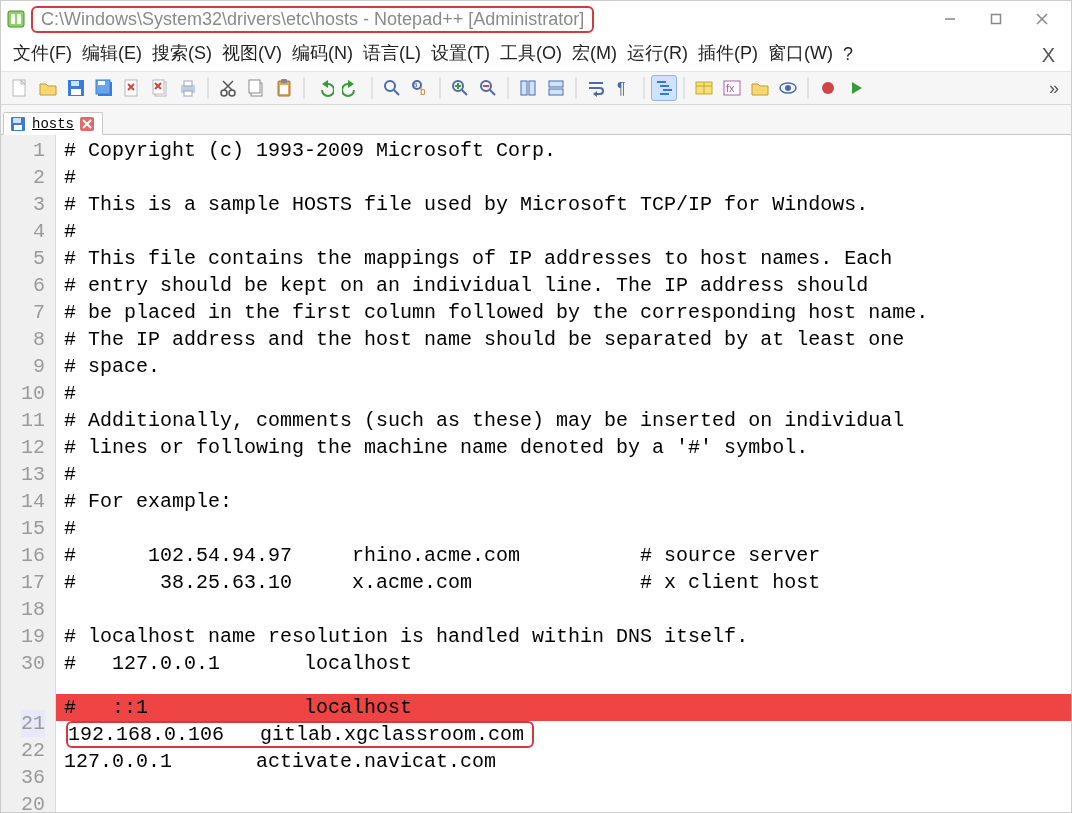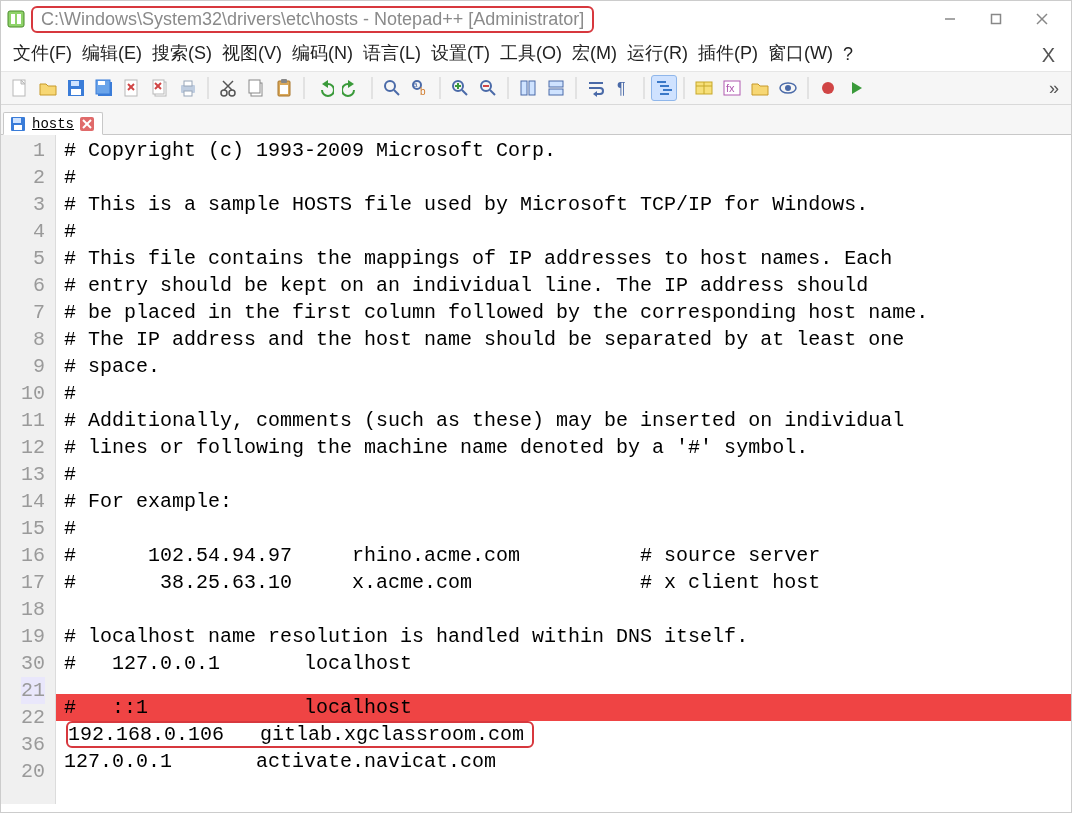--- a/index.html
+++ b/index.html
@@ -17,21 +17,21 @@
   .tbtn { width: 26px; height: 26px; display: flex; align-items: center; justify-content: center; border-radius: 3px; }
   .tsep { width: 2px; height: 22px; background: #e2e2e2; margin: 0 4px; }
   .tbtn.selected { background: #cfe2ff; border: 1px solid #8fb6ea; }
   .overflow { margin-left: auto; padding: 0 6px; color: #555; font-size: 18px;}
   .tabbar { display: flex; align-items: flex-end; background: #f6f6f6; border-bottom: 1px solid #c8c8c8; height: 30px; padding-left: 2px; gap: 0; }
   .tab { display: flex; align-items: center; gap: 6px; background: #fff; border: 1px solid #c8c8c8; border-bottom: 1px solid #fff; padding: 3px 8px 2px 6px; font-family: Consolas, "Courier New", monospace; font-size: 14px; margin-bottom: -1px; border-radius: 2px 2px 0 0; text-decoration: underline; }
   .tab .disk-icon { width: 16px; height: 16px; }
   .tab .tab-close { width: 14px; height: 14px; }
   .editor { display: flex; font-family: Consolas, "Courier New", monospace; font-size: 20px; line-height: 27px; }
   .gutter { background: #f0f0f0; color: #9a9a9a; text-align: right; border-right: 1px solid #dcdcdc; padding: 2px 10px 2px 6px; user-select: none; min-width: 52px; border-left: 14px solid #f0f0f0; }
-  .gutter .gn.hl { background: #e9e7fb; }
+  .gutter .gn.hl { background: #e9e7fb; margin-top: 33px; }
   .code { padding: 2px 0; white-space: pre; flex: 1; position: relative; }
   .cl { padding-left: 8px; height: 27px; }
   .cl.hl { background: #ef4444; margin-top: 17px; }
   .box { display: inline-block; border: 2px solid #d7383e; border-radius: 6px; padding: 0 8px 0 0; margin-left: 2px; height: 27px; line-height: 24px; }
 </style>
 </head>
 <body>
 
 <div class="titlebar">
   <span class="app-icon">

